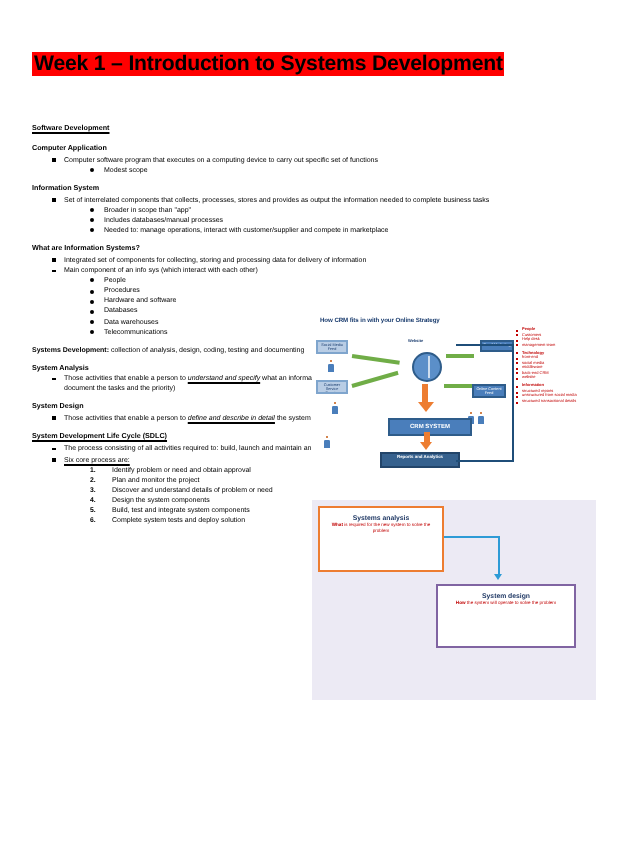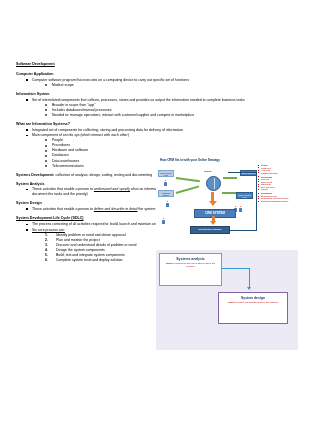--- a/index.html
+++ b/index.html
@@ -258,20 +258,23 @@
     border-left:2.2px solid transparent;
     border-right:2.2px solid transparent;
     border-top:3px solid #2e9bd6;
   }
 </style>
 </head>
 <body>
 
 <div class="page">
 
+  <div class="title-wrap">
+    <span class="title-line">Week 1 – Introduction to Systems Development</span>
+  </div>
 
   <div class="body">
 
     <div class="h-under">Software Development</div>
     <div class="gap"></div>
 
     <div class="h-bold">Computer Application</div>
     <ul class="l1">
       <li>
         <span>Computer software program that executes on a computing device to carry out specific set of functions</span>

